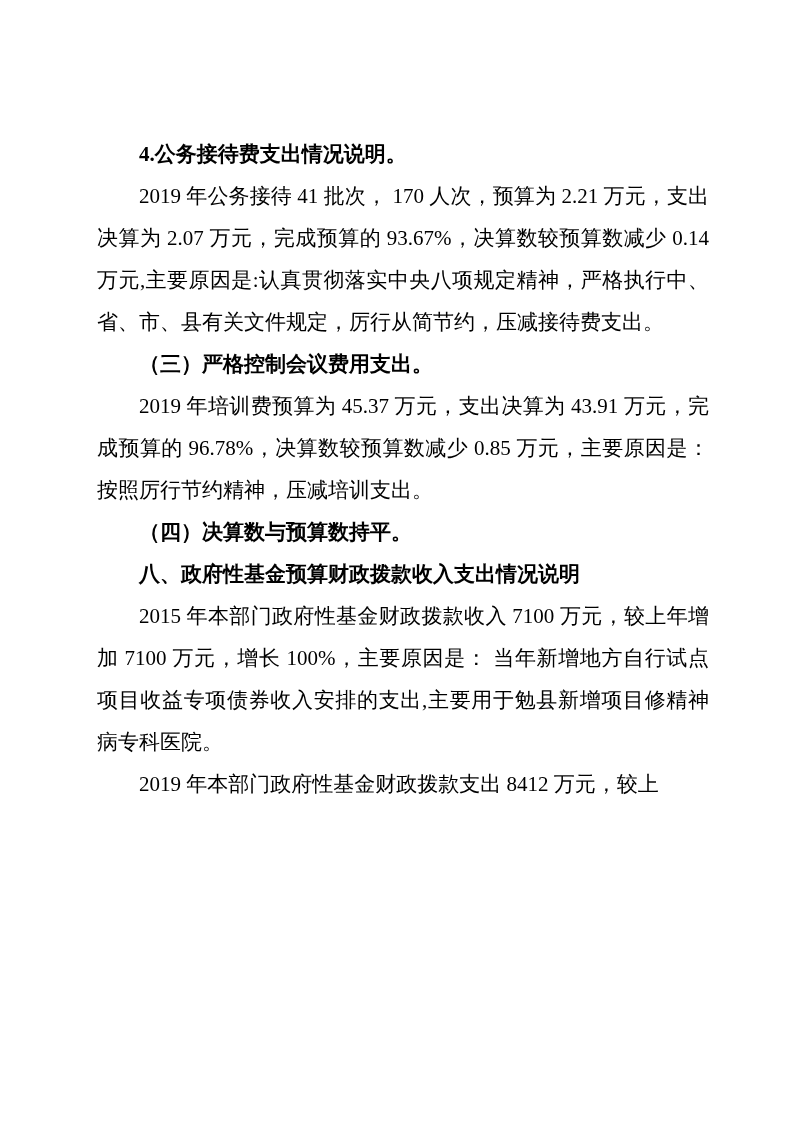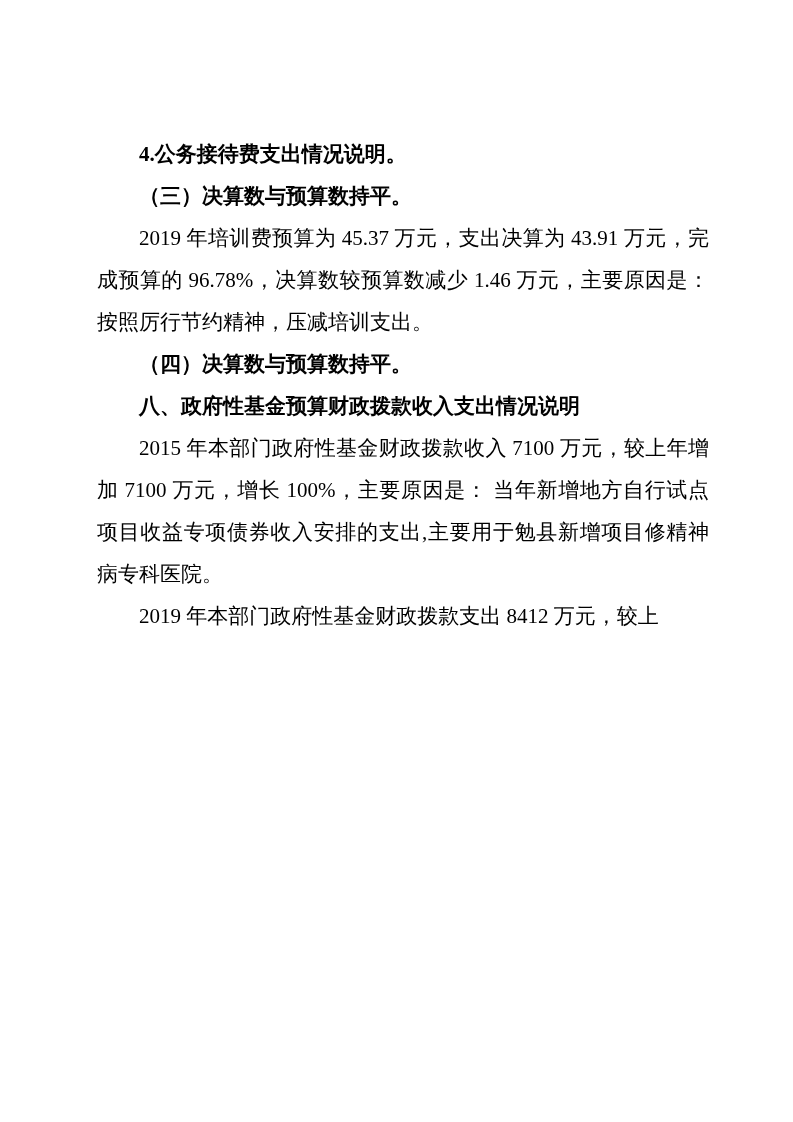--- a/index.html
+++ b/index.html
@@ -52,21 +52,22 @@
     color: #a16207;
     font-family: "Liberation Serif", "DejaVu Serif", serif;
   }
 </style>
 </head>
 <body>
 
 <div class="page">
   <div class="content">
     <h3 class="block heading">4.公务接待费支出情况说明。</h3>
-    <h3 class="block heading">（三）决算数与预算数持平。</h3>
-    <p class="block">2019 年培训费预算为 45.37 万元，支出决算为 43.91 万元，完成预算的 96.78%，决算数较预算数减少 1.46 万元，主要原因是： 按照厉行节约精神，压减培训支出。</p>
+    <p class="block">2019 年公务接待 41 批次， 170 人次，预算为 2.21 万元，支出决算为 2.07 万元，完成预算的 93.67%，决算数较预算数减少 0.14 万元,主要原因是:认真贯彻落实中央八项规定精神，严格执行中、省、市、县有关文件规定，厉行从简节约，压减接待费支出。</p>
+    <h3 class="block heading">（三）严格控制会议费用支出。</h3>
+    <p class="block">2019 年培训费预算为 45.37 万元，支出决算为 43.91 万元，完成预算的 96.78%，决算数较预算数减少 0.85 万元，主要原因是： 按照厉行节约精神，压减培训支出。</p>
     <h3 class="block heading">（四）决算数与预算数持平。</h3>
     <h3 class="block heading">八、政府性基金预算财政拨款收入支出情况说明</h3>
     <p class="block">2015 年本部门政府性基金财政拨款收入 7100 万元，较上年增加 7100 万元，增长 100%，主要原因是： 当年新增地方自行试点项目收益专项债券收入安排的支出,主要用于勉县新增项目修精神病专科医院。</p>
     <p class="block">2019 年本部门政府性基金财政拨款支出 8412 万元，较上</p>
   </div>
   <div class="page-number">- 41 -</div>
 </div>
 
 </body></html>

